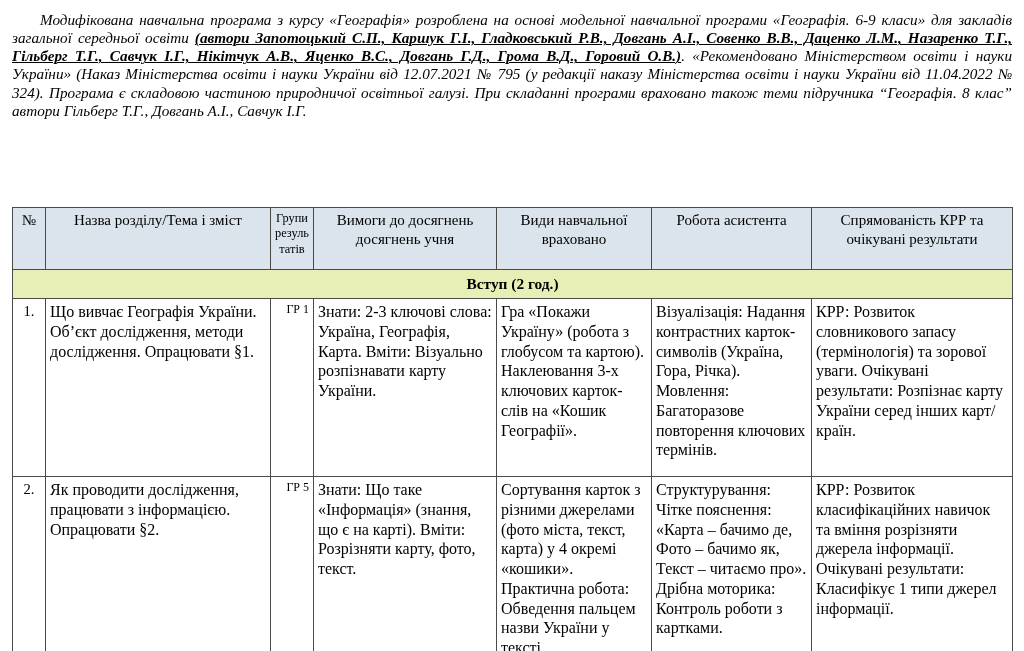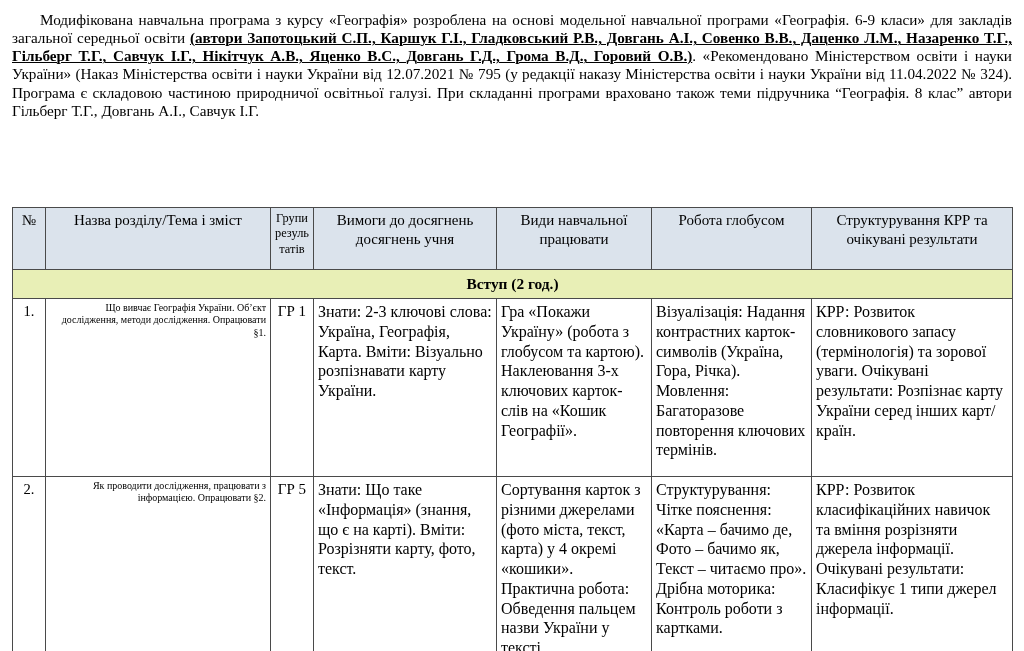--- a/index.html
+++ b/index.html
@@ -39,20 +39,21 @@
   }
 
   
   .intro {
     font-size: 15.2px;
     line-height: 1.195;
     text-align: justify;
     margin: 11px 12px 0 12px;
     text-indent: 28px;
     hyphens: none;
+    font-style: italic;
   }
   .intro b {
     font-weight: bold;
   }
   .u {
     text-decoration: underline;
     text-decoration-color: #000;
     text-decoration-thickness: 1px;
     text-underline-offset: 1px;
   }
@@ -104,27 +105,26 @@
   }
 
   td.c-num {
     text-align: center;
     vertical-align: top;
     padding-top: 4px;
     font-size: 14.6px;
   }
   td.c-topic {
     font-weight: bold;
-    font-size: 10px;
+    font-size: 16px;
     line-height: 1.30;
+  }
+  td.c-group {
     text-align: right;
-  }
-  td.c-group {
-    text-align: center;
-    font-size: 15px;
+    font-size: 12px;
     padding-top: 4px;
   }
   td.c-body {
     font-size: 16px;
     line-height: 1.27;
   }
 
   
   col.w-num    { width: 33px; }
   col.w-topic  { width: 225px; }
@@ -155,23 +155,23 @@
         <col class="w-act">
           <col class="w-asst">
           <col class="w-krr">
       </colgroup>
       <thead>
         <tr>
           <th>№</th>
           <th>Назва розділу/Тема і зміст</th>
           <th class="col-grp">Групи резуль татів</th>
           <th>Вимоги до досягнень досягнень учня</th>
-          <th>Види навчальної працювати</th>
-          <th>Робота глобусом</th>
-          <th>Структурування КРР та очікувані результати</th>
+          <th>Види навчальної враховано</th>
+          <th>Робота асистента</th>
+          <th>Спрямованість КРР та очікувані результати</th>
         </tr>
       </thead>
       <tbody>
         <tr class="section-row">
           <td colspan="7">Вступ (2 год.)</td>
         </tr>
 
         <tr class="data-row">
           <td class="c-num">1.</td>
           <td class="c-topic">Що вивчає Географія України. Об’єкт дослідження, методи дослідження. Опрацювати §1.</td>

